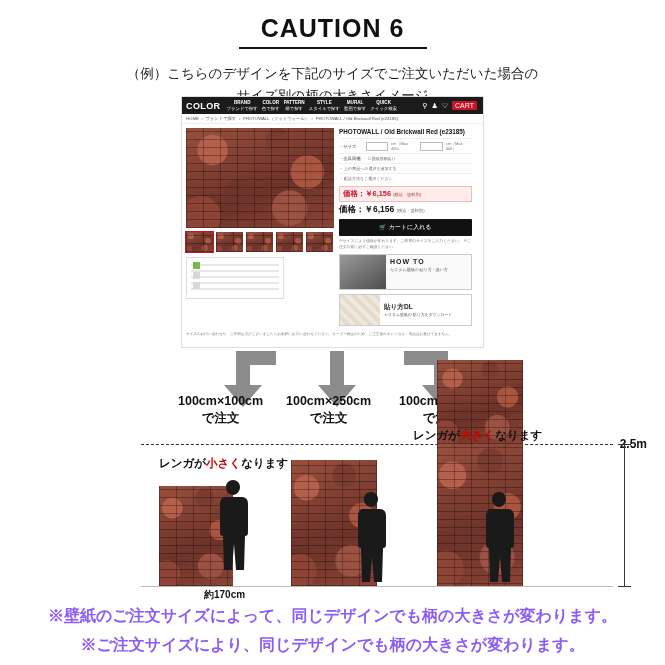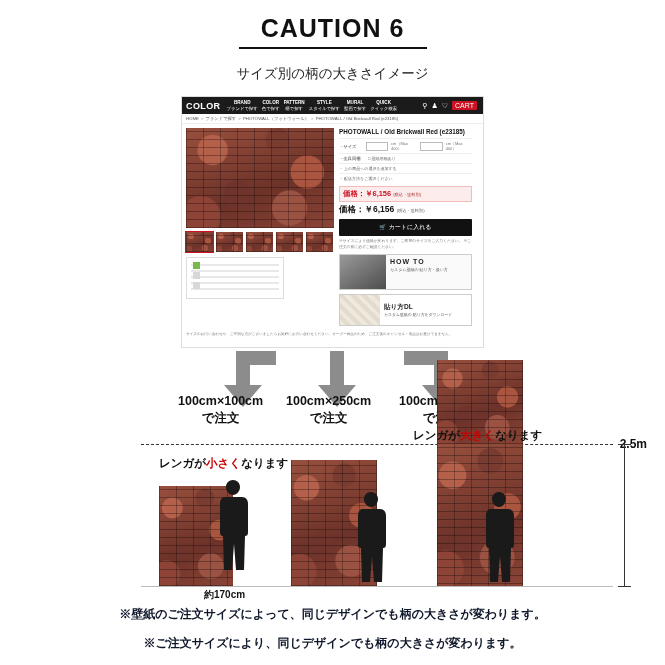--- a/index.html
+++ b/index.html
@@ -315,34 +315,35 @@
     font-weight: bold;
     color: #111;
     white-space: nowrap;
   }
 
   
   .warn {
     position: absolute;
     left: 0; right: 0;
     text-align: center;
-    color: #0f172a;
-    font-weight: bold;
-    font-size: 12px;
+    color: #8b5cf6;
+    font-weight: bold;
+    font-size: 16px;
   }
   .w1 { top: 606px; }
   .w2 { top: 635px; }
 </style>
 </head>
 <body>
 
 <div class="title">CAUTION 6</div>
 <div class="title-rule"></div>
 
 <div class="lead">
+  <div>（例）こちらのデザインを下記のサイズでご注文いただいた場合の</div>
   <div>サイズ別の柄の大きさイメージ</div>
 </div>
 
 <div class="browser">
 
   <div class="bar">
     <div class="logo">COLOR</div>
     <div class="navitem">
       <b>BRAND</b>
       <span>ブランドで探す</span>

